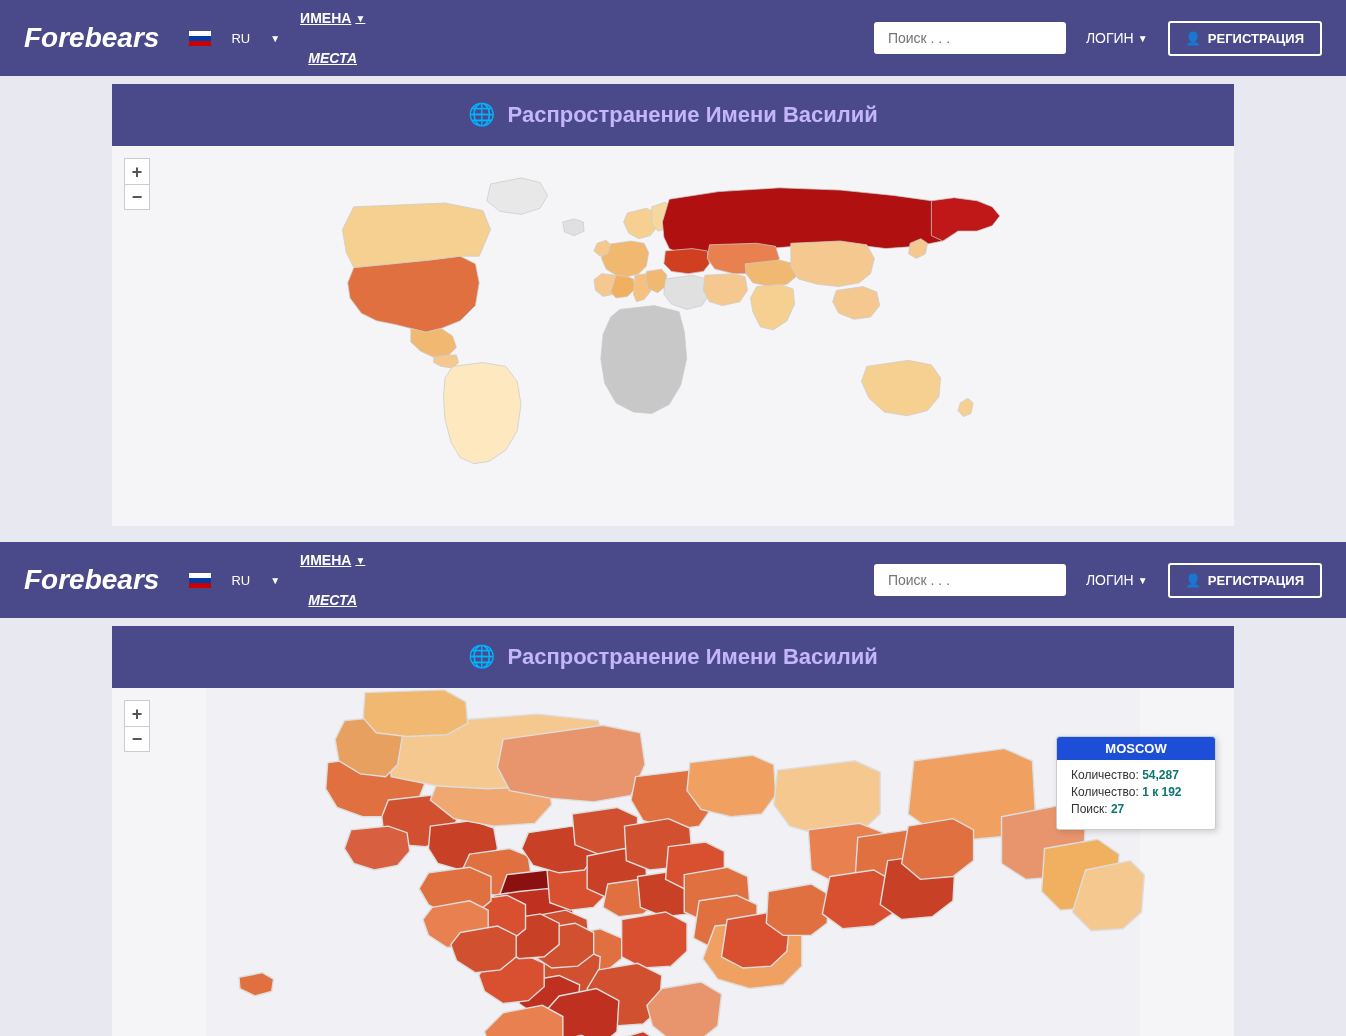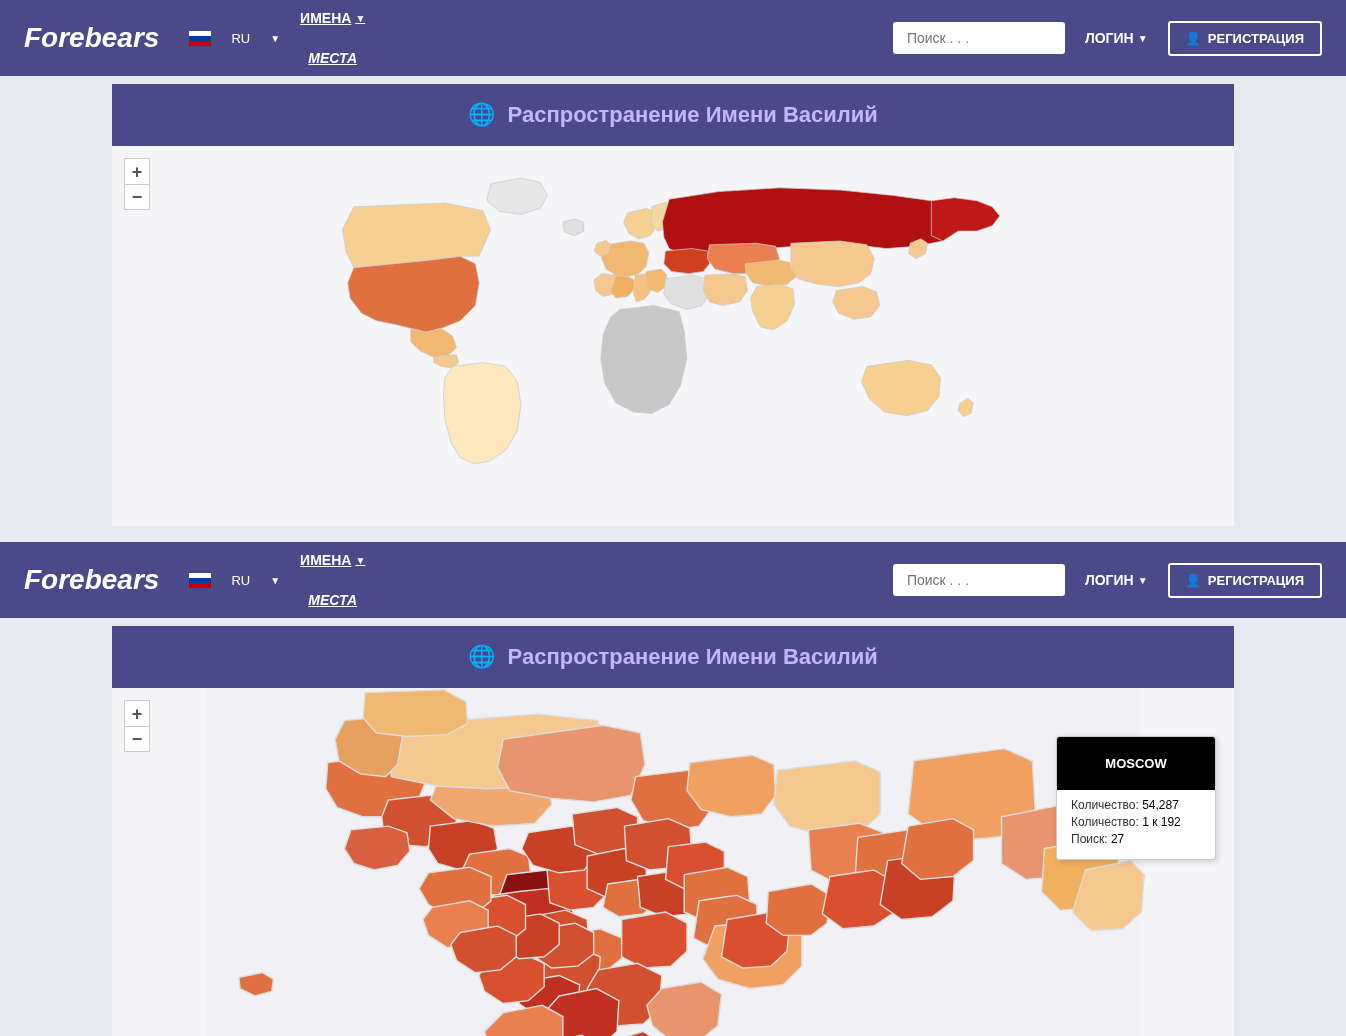--- a/index.html
+++ b/index.html
@@ -67,28 +67,28 @@
     .dropdown-arrow {
       font-size: 10px;
       color: #fff;
     }
     .navbar-spacer { flex: 1; }
     .search-box {
       background: #fff;
       border: none;
       border-radius: 3px;
       padding: 8px 14px;
-      width: 172px;
+      width: 192px;
       font-size: 14px;
       color: #aaa;
     }
     .login-btn {
       color: #fff;
       font-size: 14px;
-      font-weight: bold;
+      font-weight: normal;
       background: none;
       border: none;
       cursor: pointer;
       display: flex;
       align-items: center;
       gap: 4px;
     }
     .register-btn {
       color: #fff;
       font-size: 13px;
@@ -170,37 +170,37 @@
       right: 18px;
       background: #fff;
       border: 1px solid #ccc;
       border-radius: 3px;
       padding: 10px 14px;
       min-width: 160px;
       z-index: 20;
       box-shadow: 2px 2px 6px rgba(0,0,0,0.15);
     }
     .tooltip-title {
-      background: #000000;
+      background: #1d4ed8;
       color: #fff;
       font-size: 13px;
       font-weight: bold;
       text-align: center;
-      padding: 19px 8px;
+      padding: 4px 8px;
       margin: -10px -14px 8px -14px;
       border-radius: 3px 3px 0 0;
     }
     .tooltip-row {
       font-size: 12px;
       color: #333;
       margin-bottom: 3px;
     }
     .tooltip-val {
-      color: #000000;
-      font-weight: normal;
+      color: #0f766e;
+      font-weight: bold;
     }
 
     .content-wrapper {
       background: #e8e8f0;
       padding-top: 8px;
       padding-bottom: 8px;
     }
 
     .section-block {
       margin-bottom: 8px;

